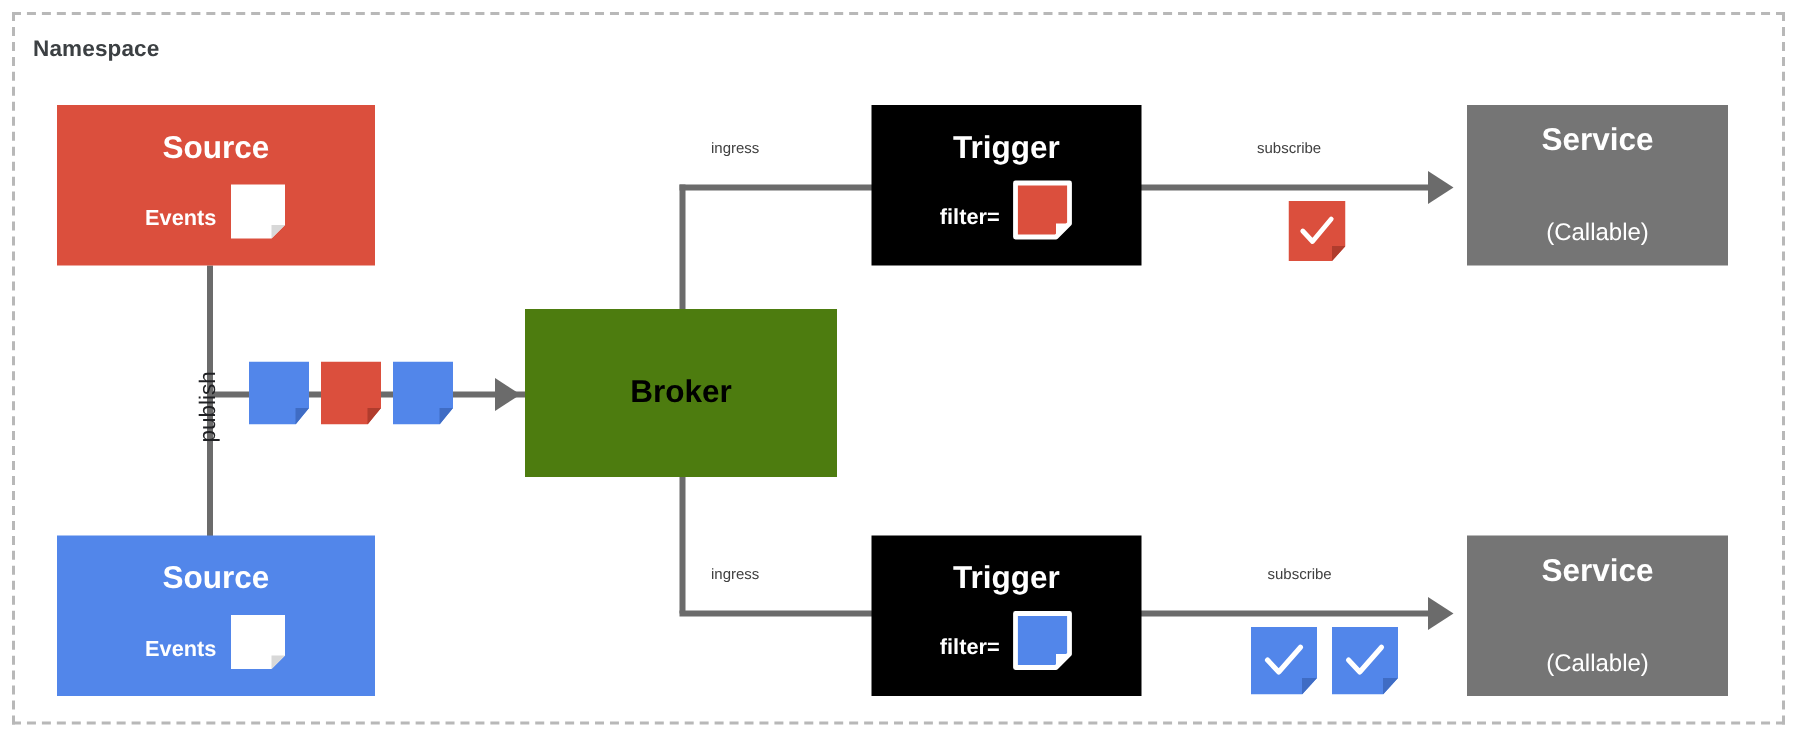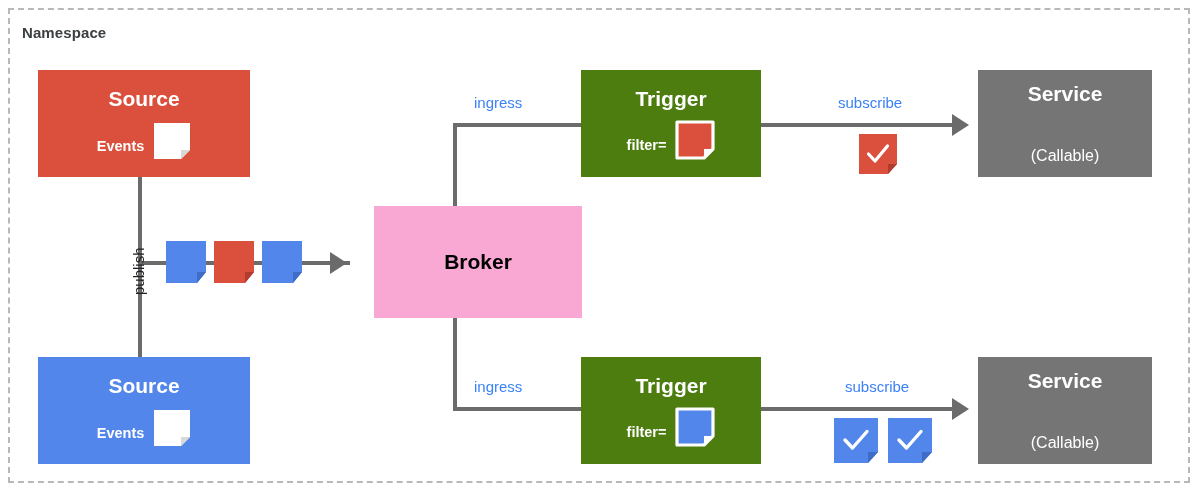--- a/index.html
+++ b/index.html
@@ -69,22 +69,22 @@
   }
   .node-row-label {
     font-size: 14.5px;
     font-weight: bold;
     color: #ffffff;
     white-space: nowrap;
     margin-top: 10px;
   }
   .src-red   { background: #db4f3d; }
   .src-blue  { background: #5286ea; }
-  .trigger   { background: #4d7c0f; }
-  .broker    { background: #f9a8d4; margin-left: 24px; }
+  .trigger   { background: #000000; }
+  .broker    { background: #4d7c0f; }
   .service   { background: #757575; }
   .white-txt { color: #ffffff; }
   .black-txt { color: #000000; }
 
   
   .doc {
     position: relative;
     display: inline-block;
     box-sizing: border-box;
   }
@@ -103,22 +103,22 @@
     position: absolute;
     width: 0;
     height: 0;
     border-top: 11px solid transparent;
     border-bottom: 11px solid transparent;
     border-left: 17px solid #6b6b6b;
   }
   
   .edge-label {
     position: absolute;
-    font-size: 15px;
-    color: #3b82f6;
+    font-size: 10px;
+    color: #404040;
     white-space: nowrap;
   }
   .edge-label-rot {
     position: absolute;
     font-size: 15px;
     color: #202124;
     white-space: nowrap;
     transform: rotate(-90deg);
     transform-origin: left top;
   }

